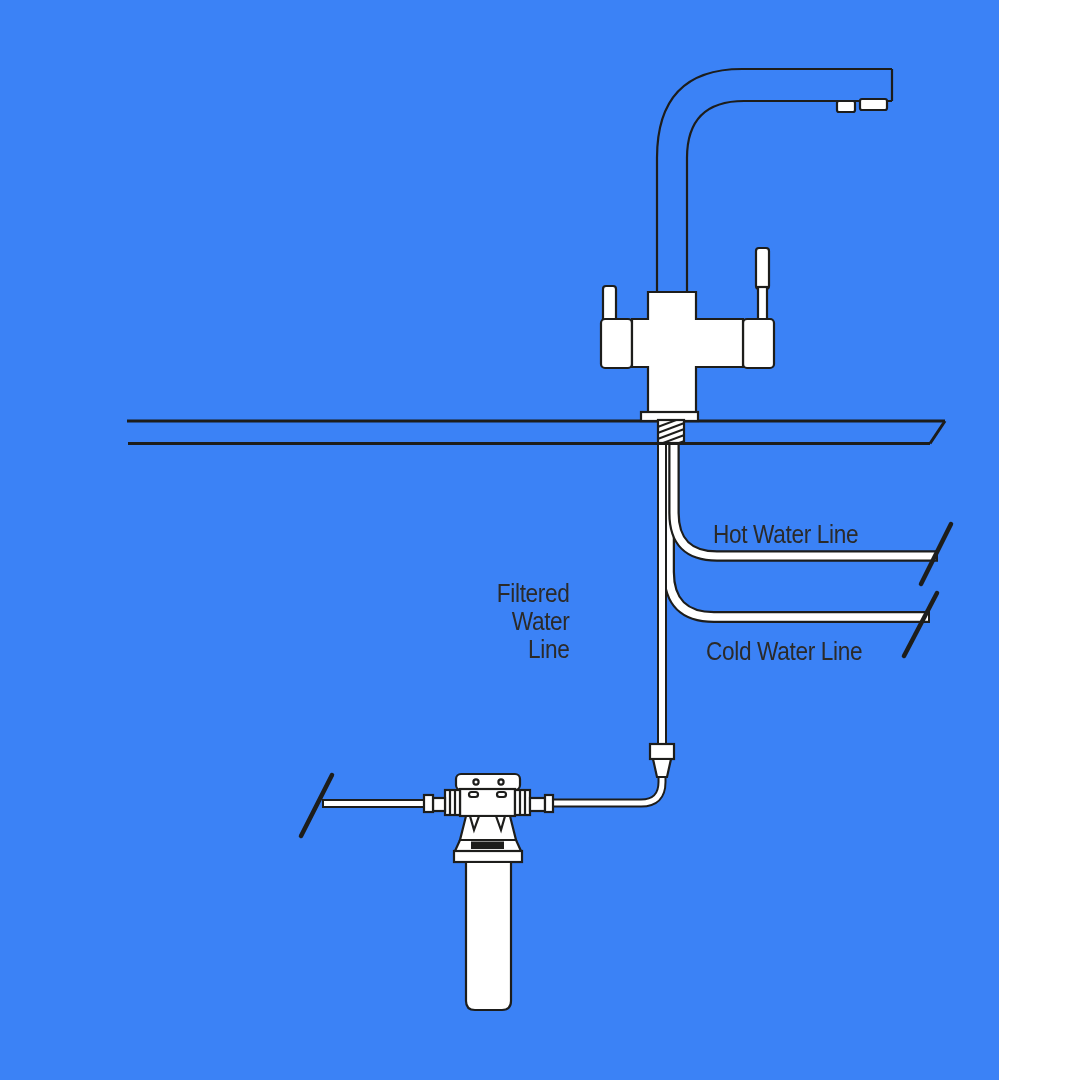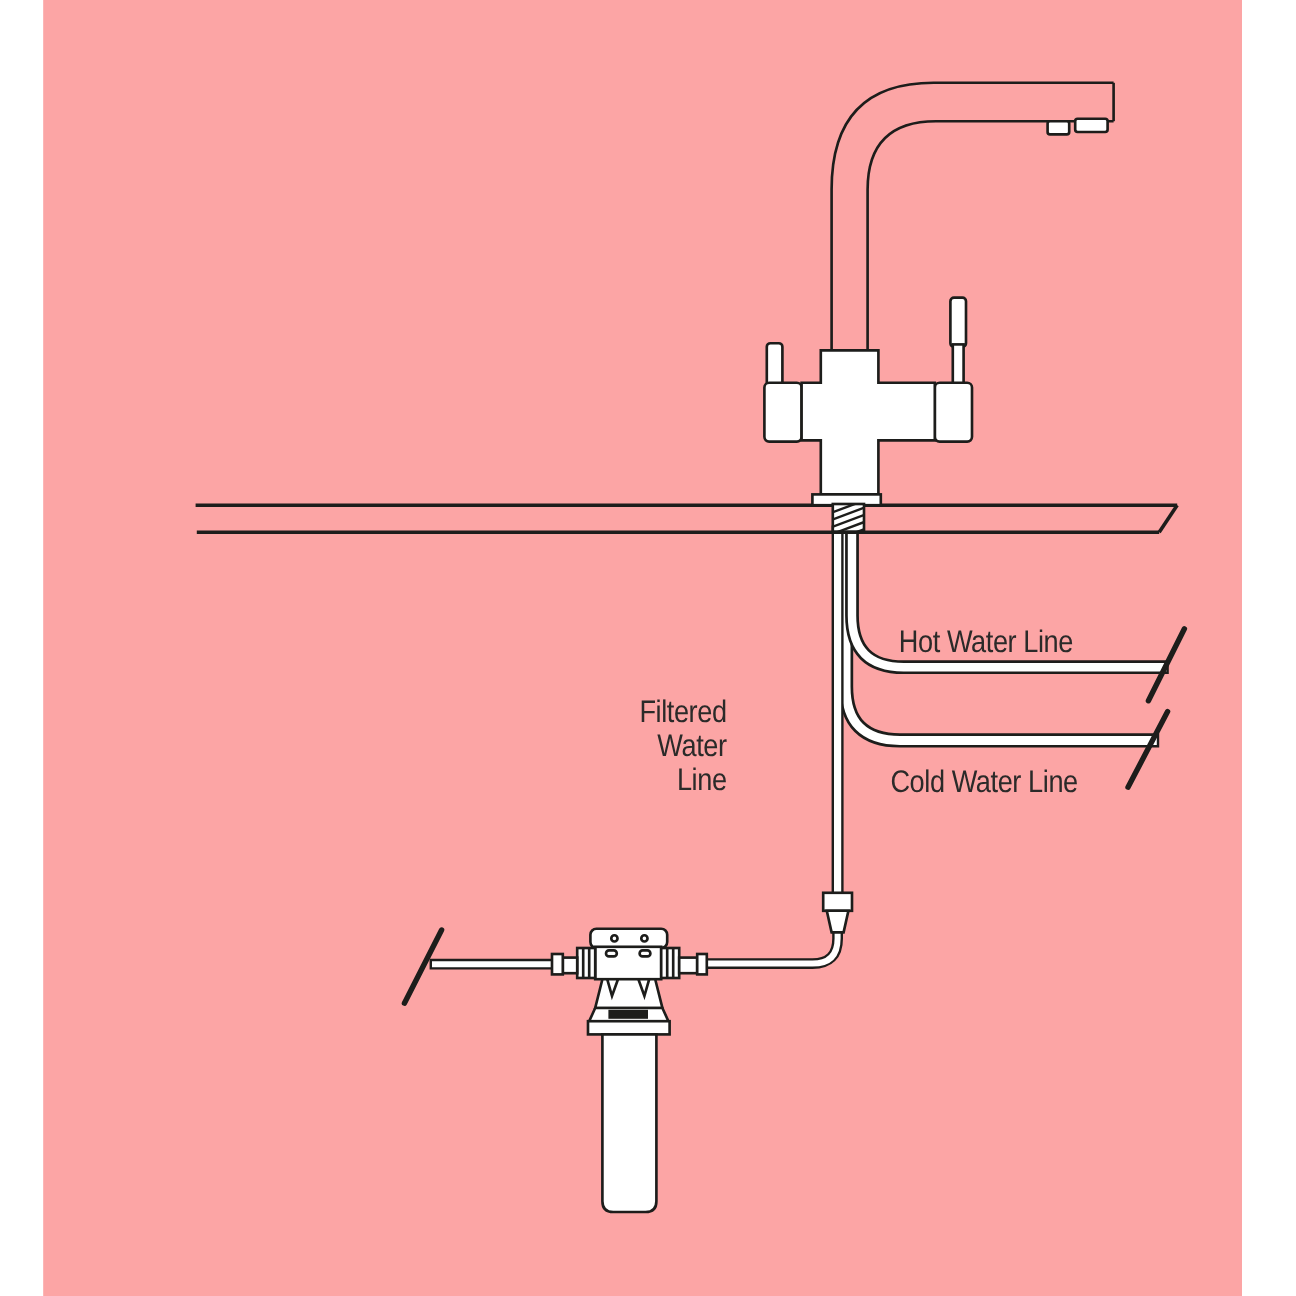--- a/index.html
+++ b/index.html
@@ -1,18 +1,18 @@
 <!DOCTYPE html>
 <html><head>
 <meta charset="utf-8">
 <style>
   html,body{margin:0;padding:0;background:#fff;}
   #stage{
-    position:relative;width:999px;height:1080px;background:#fca5a5;
-    overflow:hidden;font-family:"Liberation Sans", sans-serif;margin-left:36px;
+    position:relative;width:999px;height:1080px;background:#3b82f6;
+    overflow:hidden;font-family:"Liberation Sans", sans-serif;
   }
   #lineart{position:absolute;left:0;top:0;}
   .lbl{
     position:absolute;color:#2b2a29;font-size:26px;font-weight:400;
     letter-spacing:-0.4px;white-space:pre-line;line-height:28px;
   }
   .lbl-hot{left:713px;top:520px;transform:scaleX(.87);transform-origin:left top;}
   .lbl-cold{left:706px;top:637px;transform:scaleX(.87);transform-origin:left top;}
   .lbl-filtered{right:430px;top:579px;text-align:right;transform:scaleX(.87);transform-origin:right top;}
 </style>

